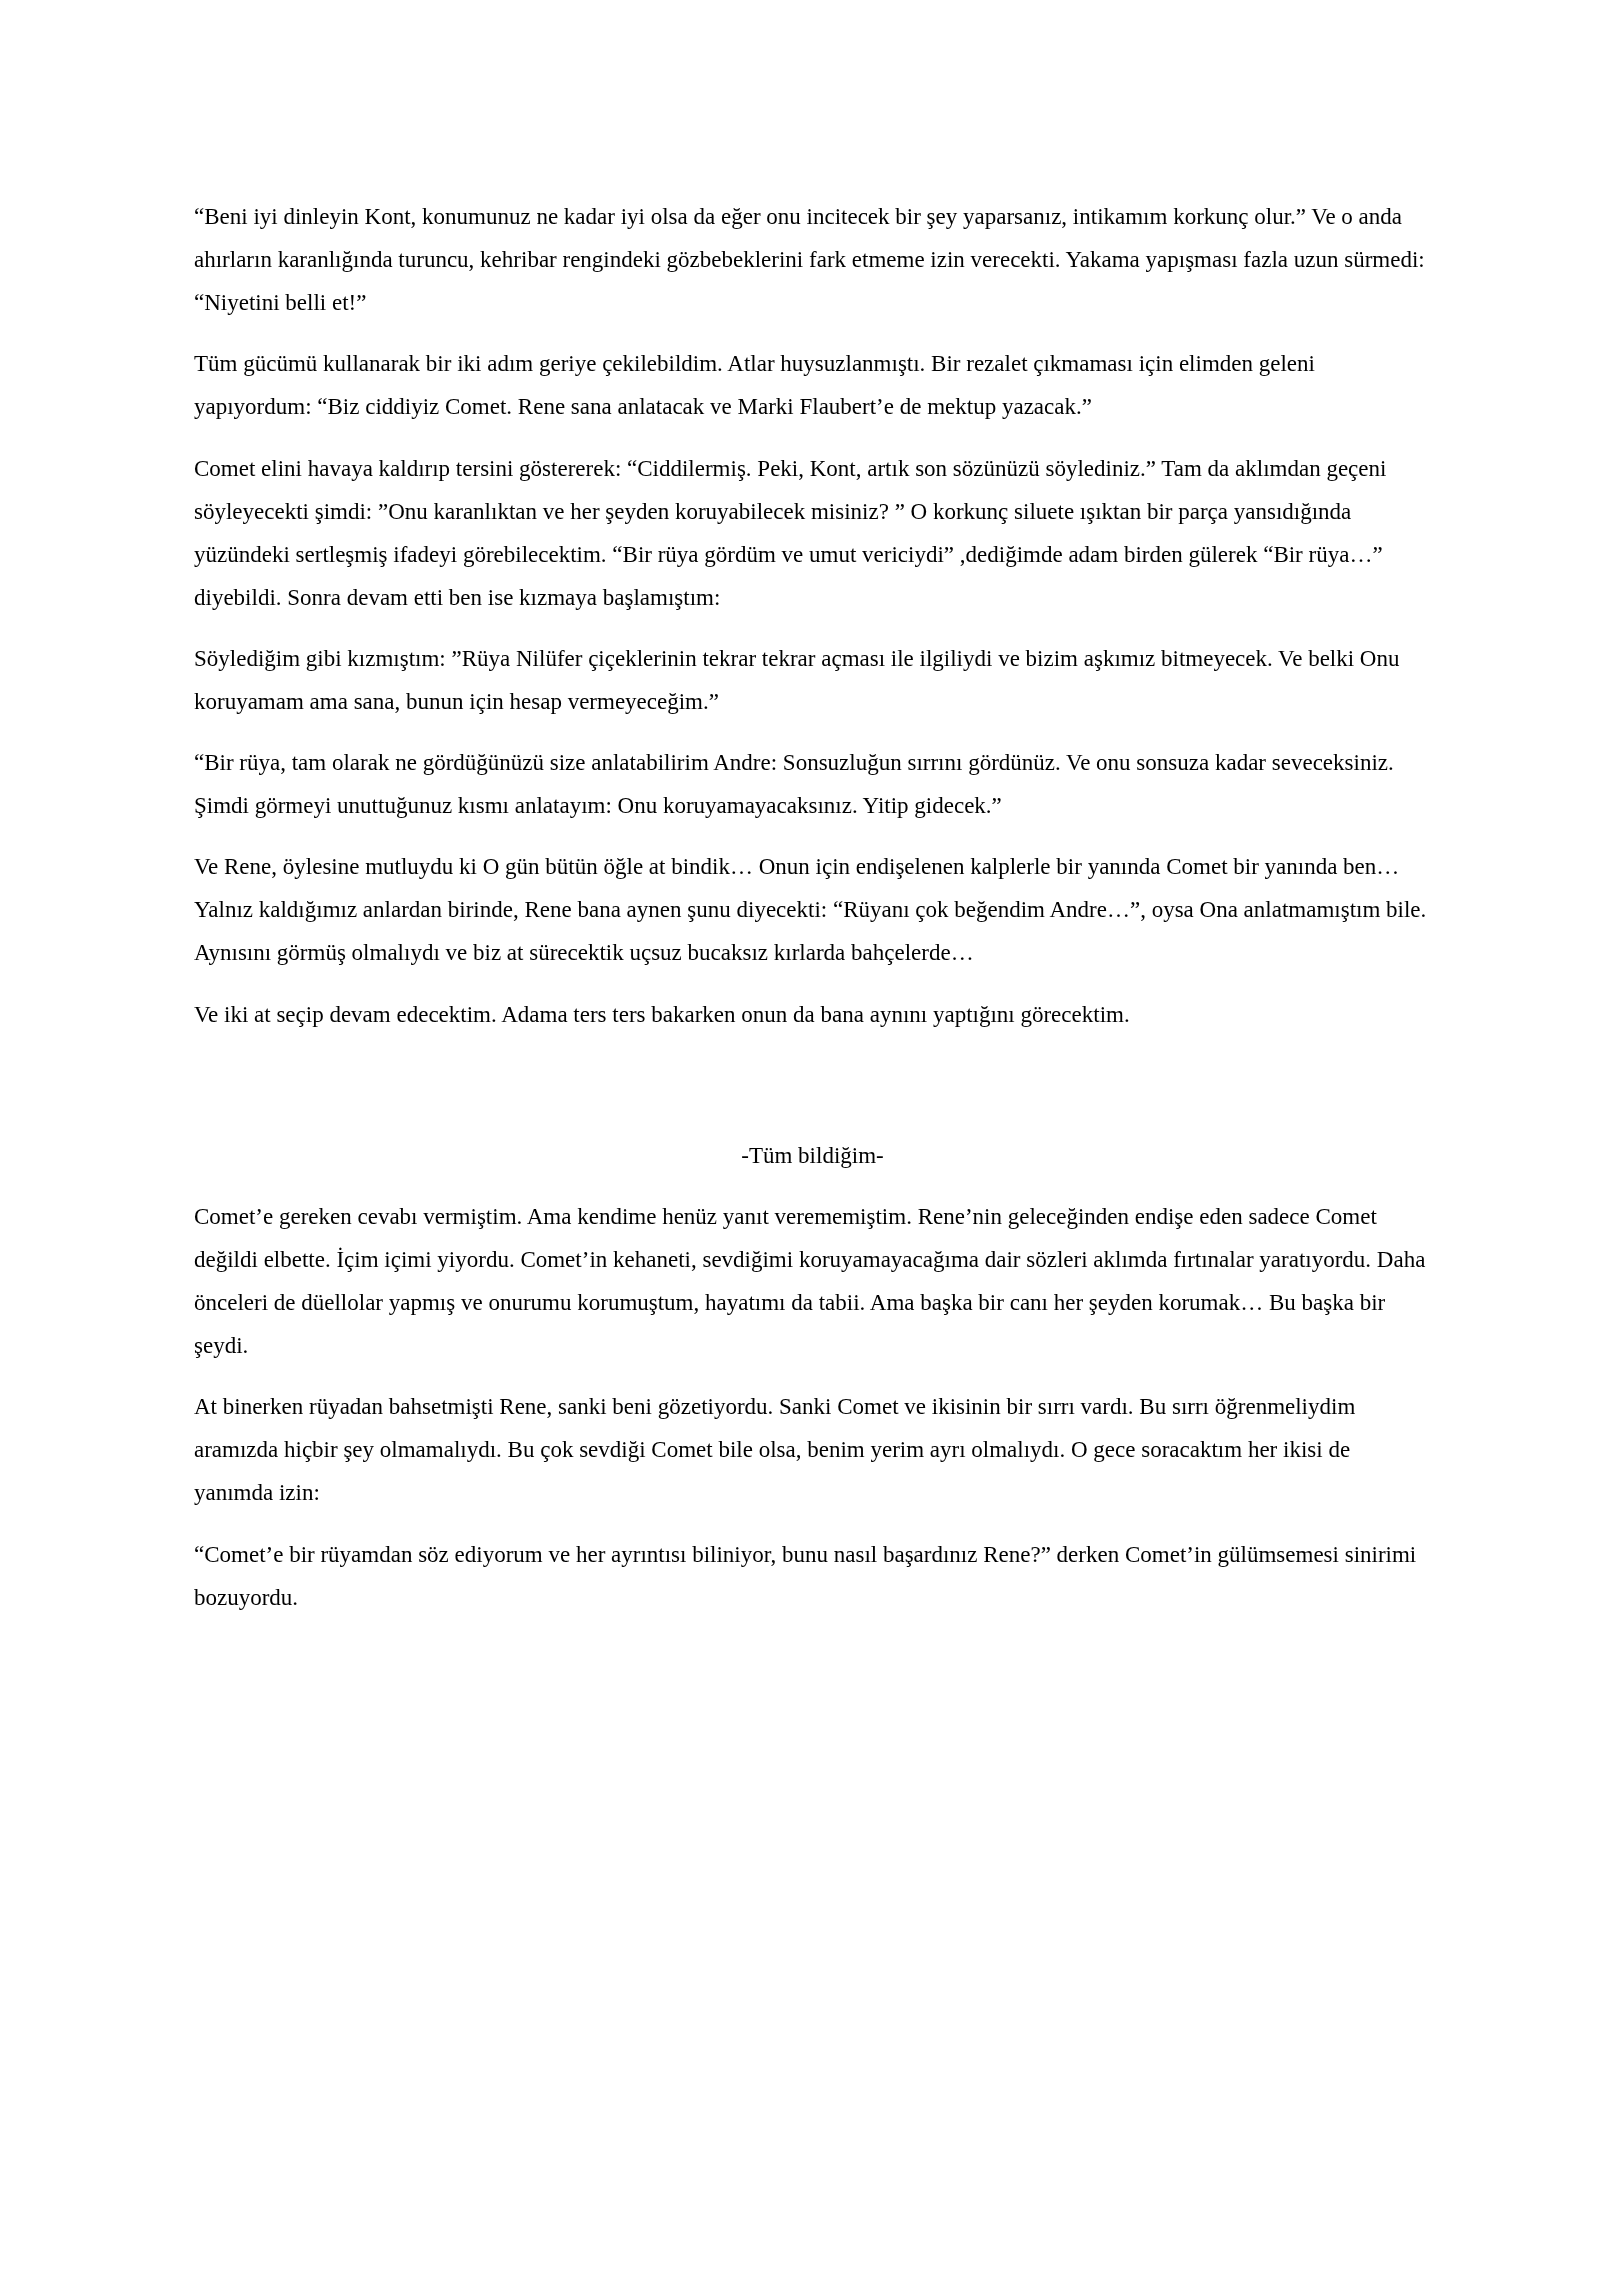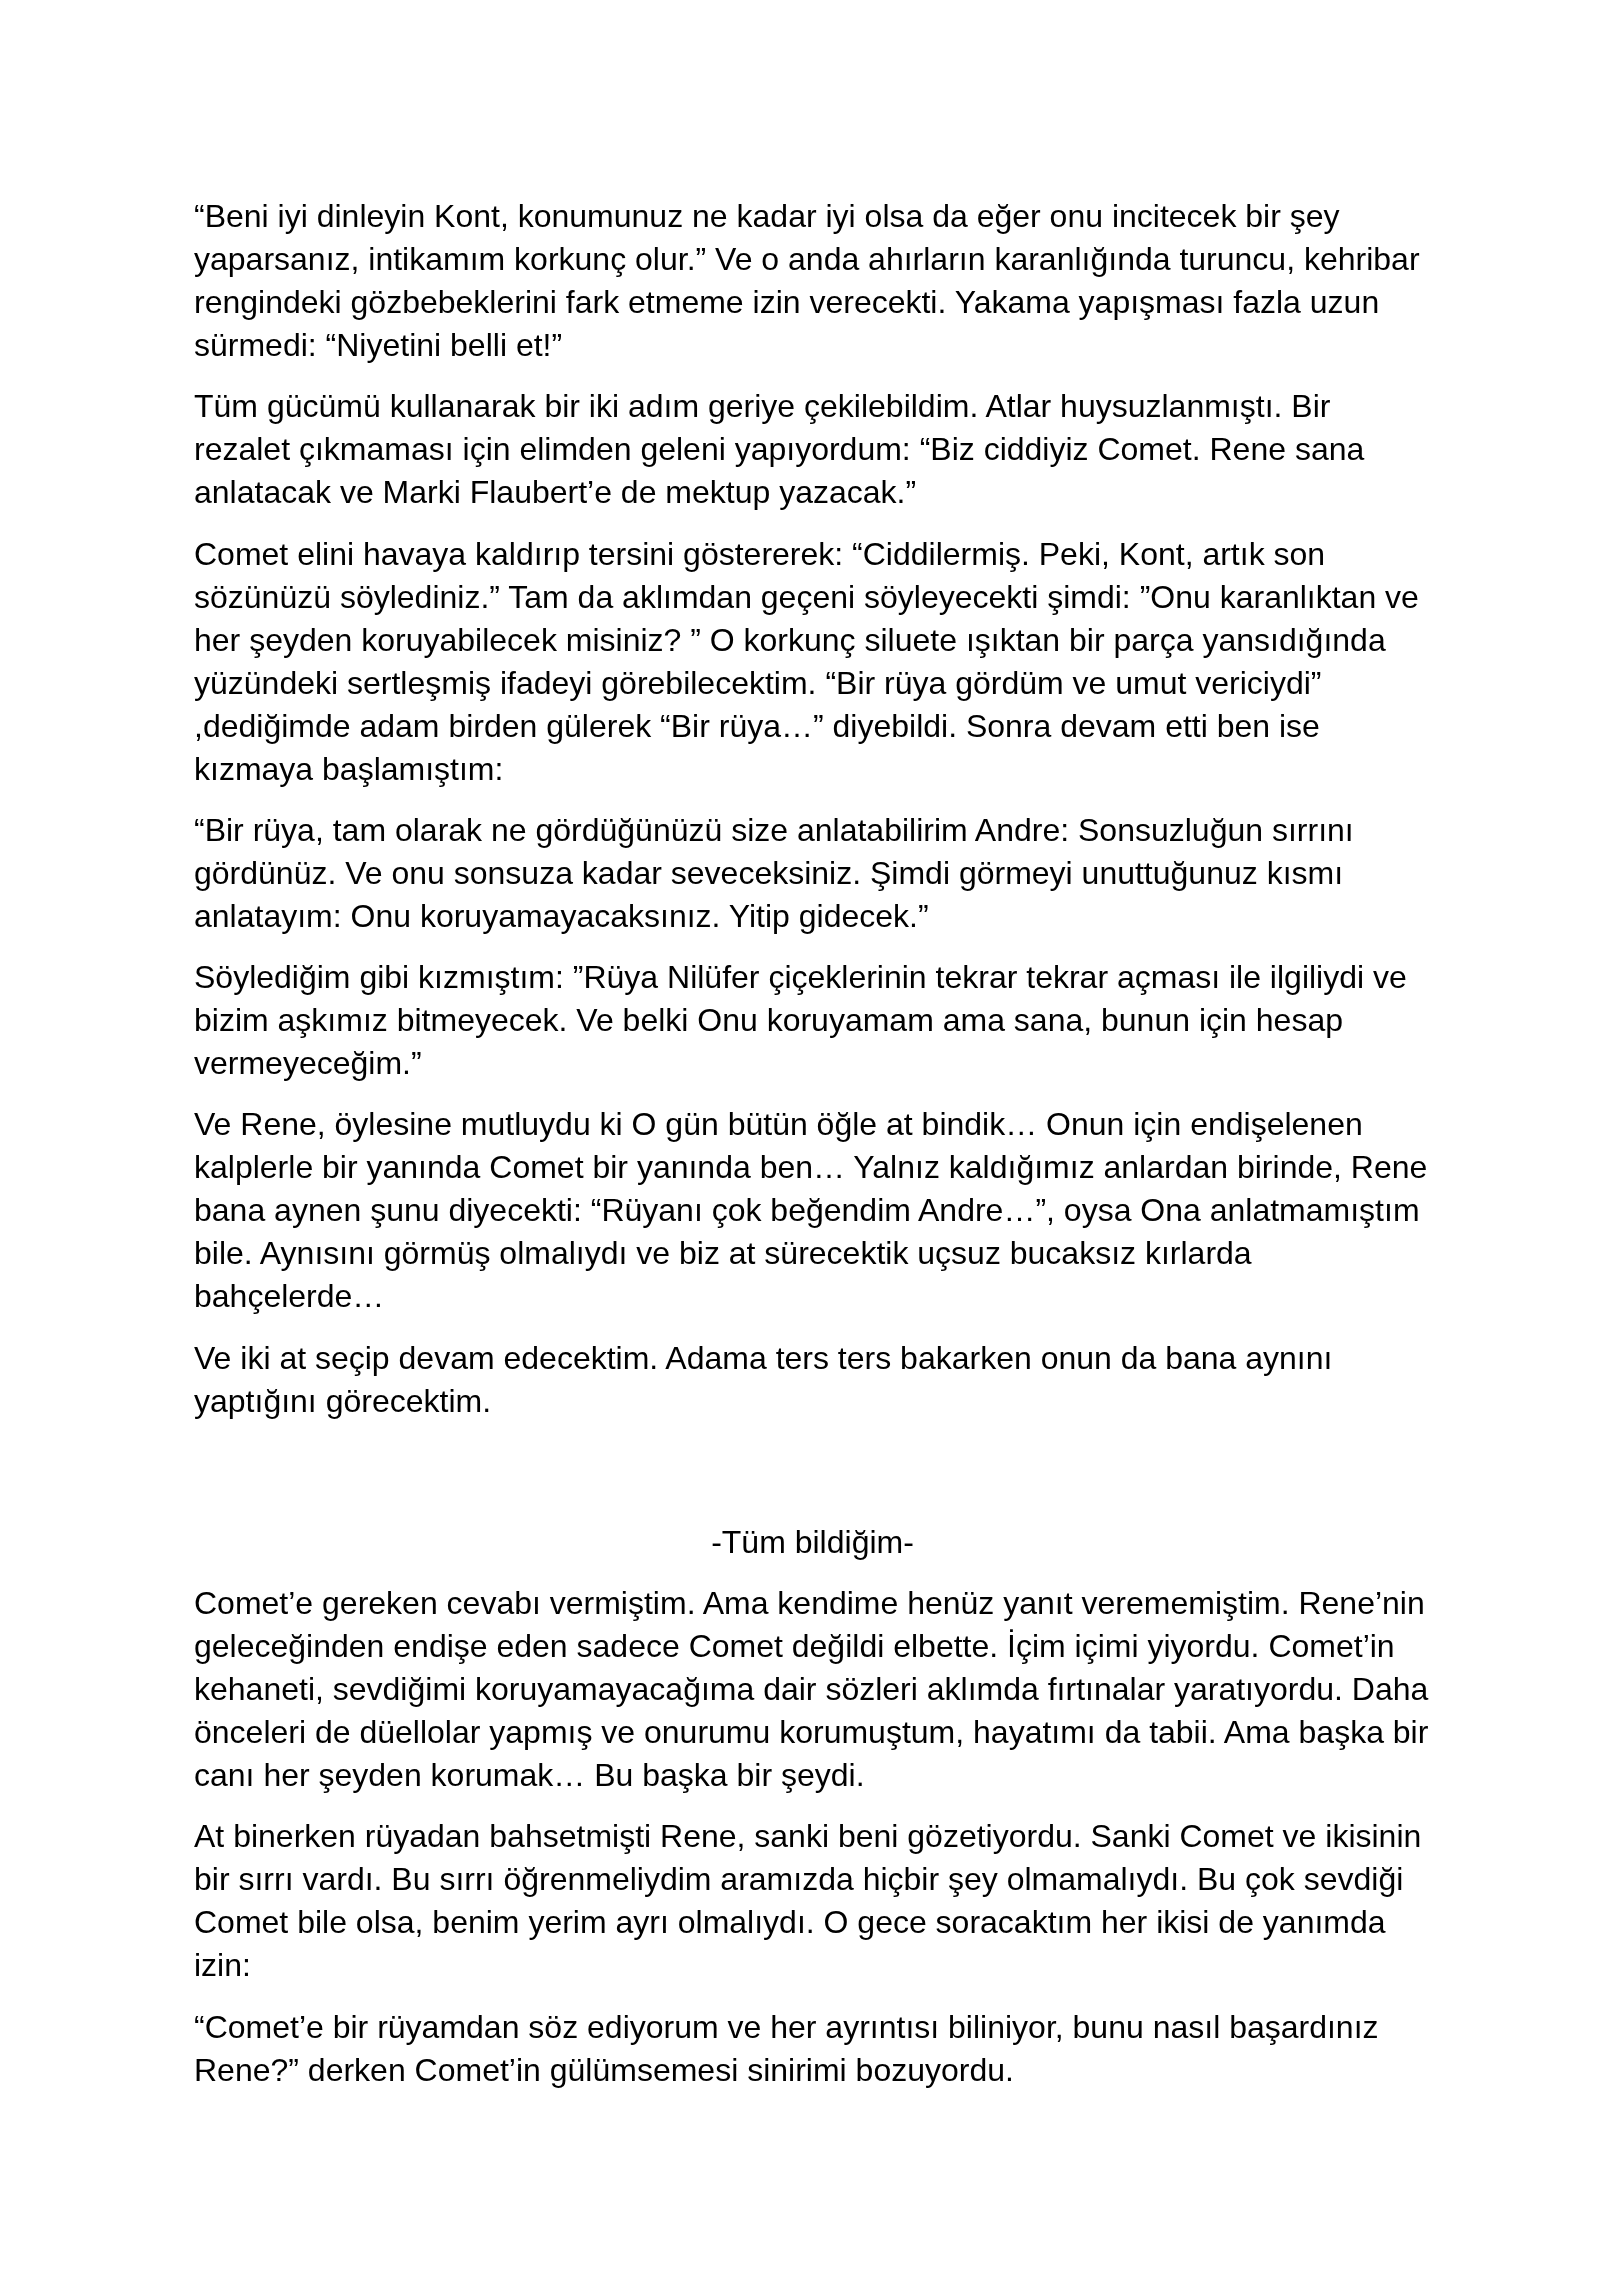--- a/index.html
+++ b/index.html
@@ -1,30 +1,30 @@
 <!DOCTYPE html>
 <html style="font-size:10.5px"><head>
 <meta charset="utf-8">
 <style>
   html, body { margin:0; padding:0; background:#ffffff; }
   body { width:1623px; height:2295px; position:relative; overflow:hidden; }
   .page { position:absolute; left:194px; top:195px; width:1237px;
-    font-family:Liberation Sans, sans-serif; font-size:32px; line-height:43px; color:#000; }
+    font-family:Liberation Serif, serif; font-size:23px; line-height:43px; color:#000; }
   .para { margin:0 0 18.3px 0; }
   .heading { margin:98px 0 18.3px 0;text-align:center; }
 </style>
 </head>
 <body>
 
 <div class="page">
   <p class="para">“Beni iyi dinleyin Kont, konumunuz ne kadar iyi olsa da eğer onu incitecek bir şey yaparsanız, intikamım korkunç olur.” Ve o anda ahırların karanlığında turuncu, kehribar rengindeki gözbebeklerini fark etmeme izin verecekti. Yakama yapışması fazla uzun sürmedi: “Niyetini belli et!”</p>
   <p class="para">Tüm gücümü kullanarak bir iki adım geriye çekilebildim. Atlar huysuzlanmıştı. Bir rezalet çıkmaması için elimden geleni yapıyordum: “Biz ciddiyiz Comet. Rene sana anlatacak ve Marki Flaubert’e de mektup yazacak.”</p>
   <p class="para">Comet elini havaya kaldırıp tersini göstererek: “Ciddilermiş. Peki, Kont, artık son sözünüzü söylediniz.” Tam da aklımdan geçeni söyleyecekti şimdi: ”Onu karanlıktan ve her şeyden koruyabilecek misiniz? ” O korkunç siluete ışıktan bir parça yansıdığında yüzündeki sertleşmiş ifadeyi görebilecektim. “Bir rüya gördüm ve umut vericiydi” ,dediğimde adam birden gülerek “Bir rüya…” diyebildi. Sonra devam etti ben ise kızmaya başlamıştım:</p>
+  <p class="para">Söylediğim gibi kızmıştım: ”Rüya Nilüfer çiçeklerinin tekrar tekrar açması ile ilgiliydi ve bizim aşkımız bitmeyecek. Ve belki Onu koruyamam ama sana, bunun için hesap vermeyeceğim.”</p>
   <p class="para">“Bir rüya, tam olarak ne gördüğünüzü size anlatabilirim Andre: Sonsuzluğun sırrını gördünüz. Ve onu sonsuza kadar seveceksiniz. Şimdi görmeyi unuttuğunuz kısmı anlatayım: Onu koruyamayacaksınız. Yitip gidecek.”</p>
-  <p class="para">Söylediğim gibi kızmıştım: ”Rüya Nilüfer çiçeklerinin tekrar tekrar açması ile ilgiliydi ve bizim aşkımız bitmeyecek. Ve belki Onu koruyamam ama sana, bunun için hesap vermeyeceğim.”</p>
   <p class="para">Ve Rene, öylesine mutluydu ki O gün bütün öğle at bindik… Onun için endişelenen kalplerle bir yanında Comet bir yanında ben… Yalnız kaldığımız anlardan birinde, Rene bana aynen şunu diyecekti: “Rüyanı çok beğendim Andre…”, oysa Ona anlatmamıştım bile. Aynısını görmüş olmalıydı ve biz at sürecektik uçsuz bucaksız kırlarda bahçelerde…</p>
   <p class="para">Ve iki at seçip devam edecektim. Adama ters ters bakarken onun da bana aynını yaptığını görecektim.</p>
   <p class="heading">-Tüm bildiğim-</p>
   <p class="para">Comet’e gereken cevabı vermiştim. Ama kendime henüz yanıt verememiştim. Rene’nin geleceğinden endişe eden sadece Comet değildi elbette. İçim içimi yiyordu. Comet’in kehaneti, sevdiğimi koruyamayacağıma dair sözleri aklımda fırtınalar yaratıyordu. Daha önceleri de düellolar yapmış ve onurumu korumuştum, hayatımı da tabii. Ama başka bir canı her şeyden korumak… Bu başka bir şeydi.</p>
   <p class="para">At binerken rüyadan bahsetmişti Rene, sanki beni gözetiyordu. Sanki Comet ve ikisinin bir sırrı vardı. Bu sırrı öğrenmeliydim aramızda hiçbir şey olmamalıydı. Bu çok sevdiği Comet bile olsa, benim yerim ayrı olmalıydı. O gece soracaktım her ikisi de yanımda izin:</p>
   <p class="para">“Comet’e bir rüyamdan söz ediyorum ve her ayrıntısı biliniyor, bunu nasıl başardınız Rene?” derken Comet’in gülümsemesi sinirimi bozuyordu.</p>
 </div>
 
 
 </body></html>

